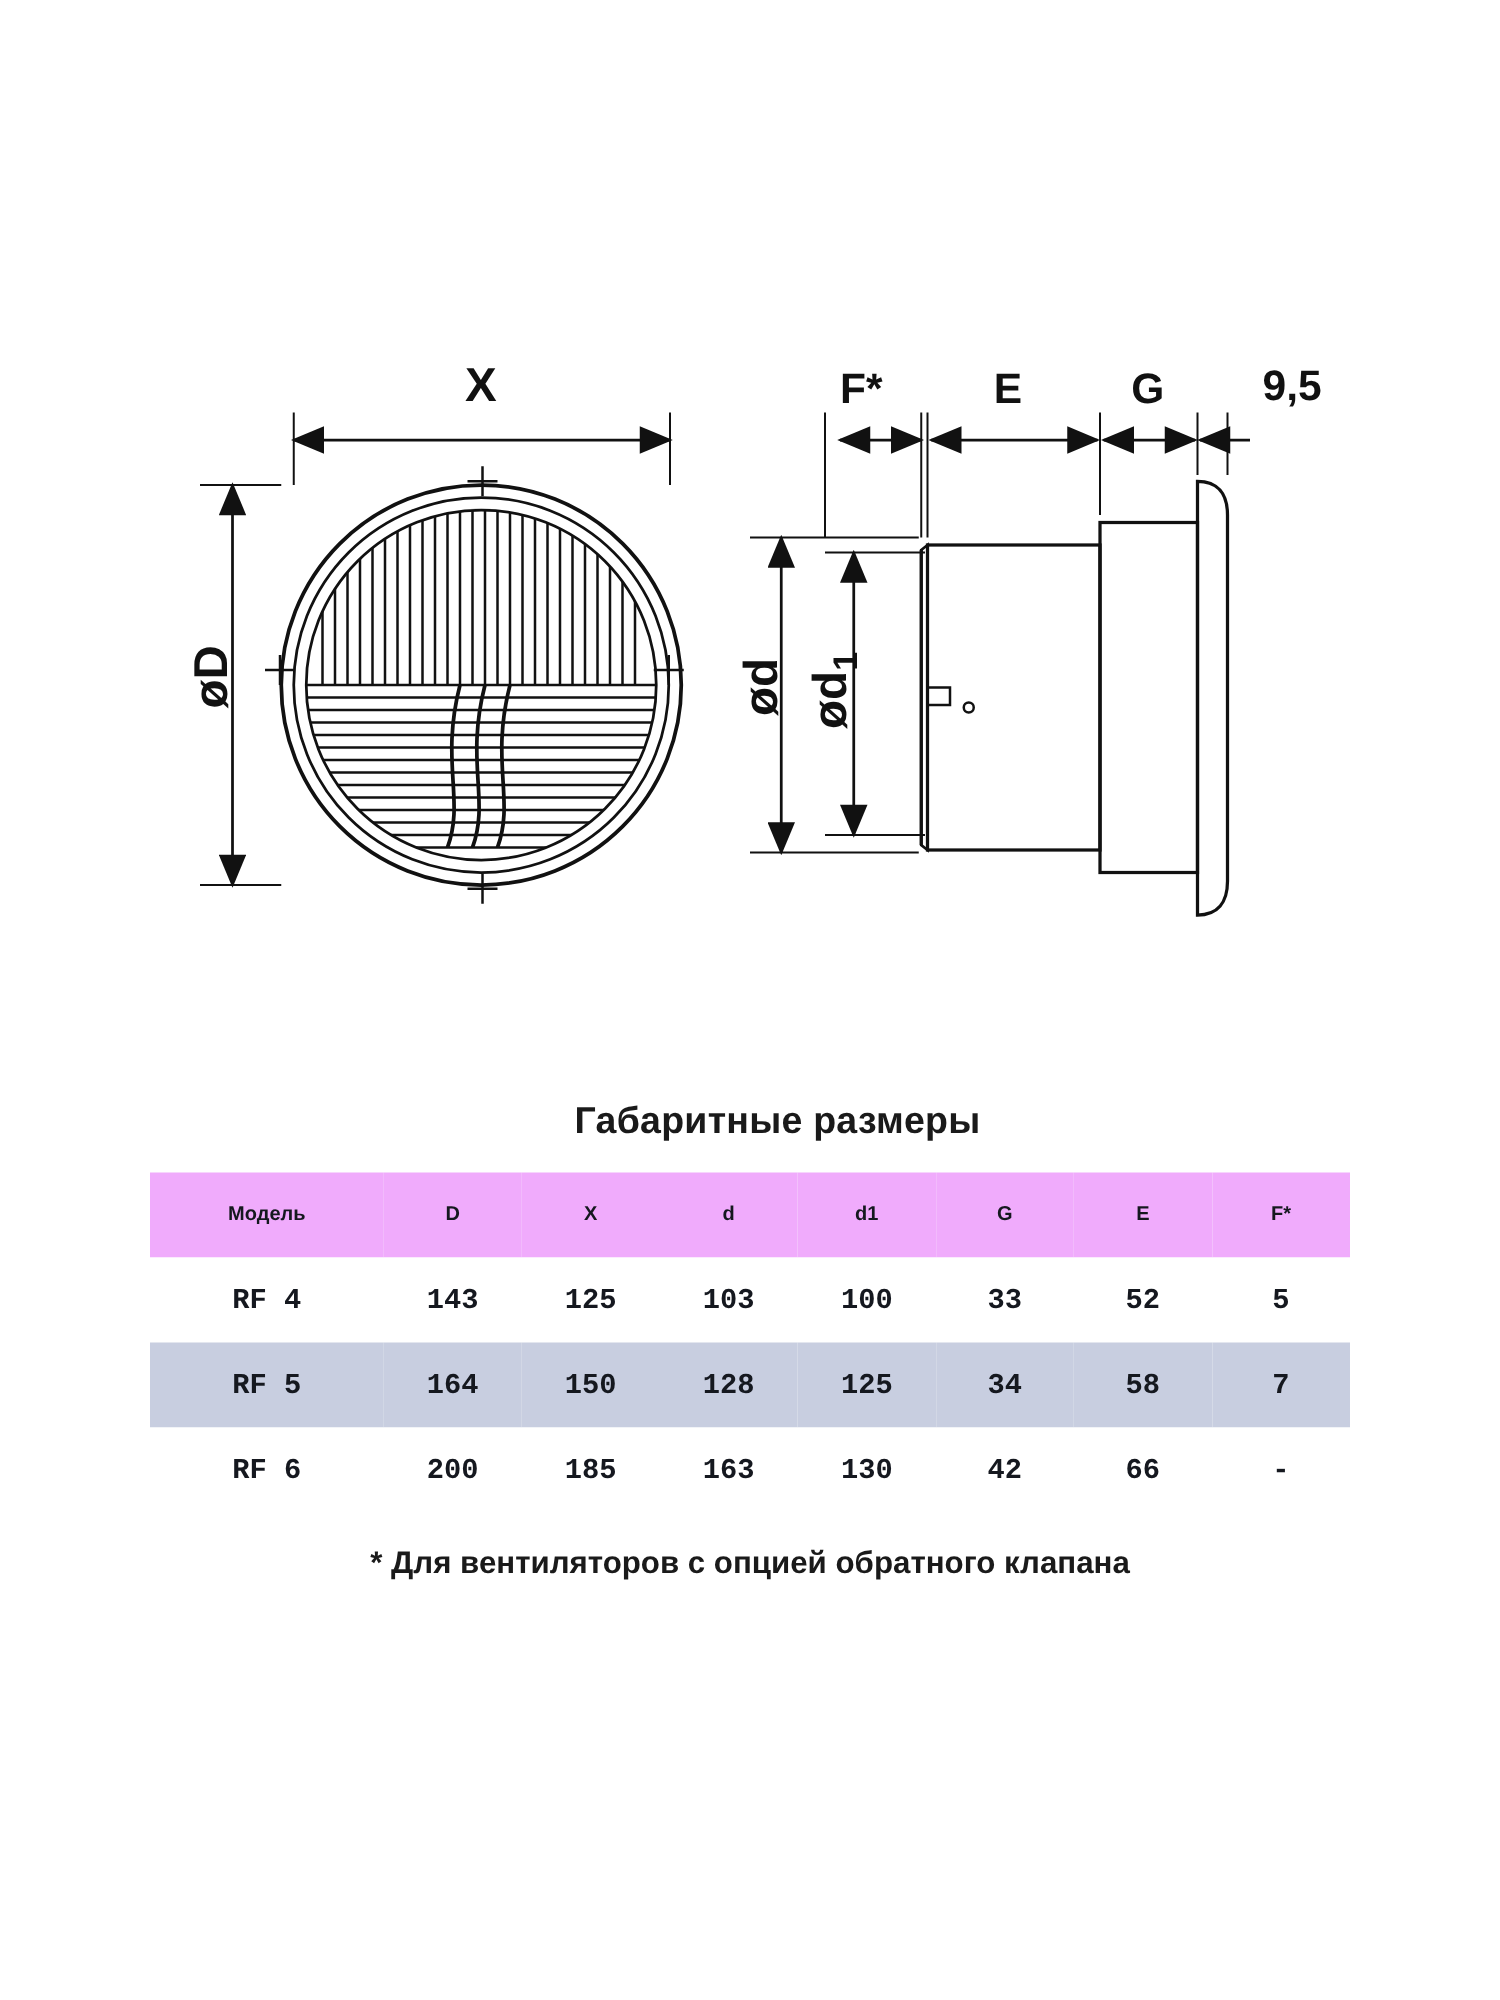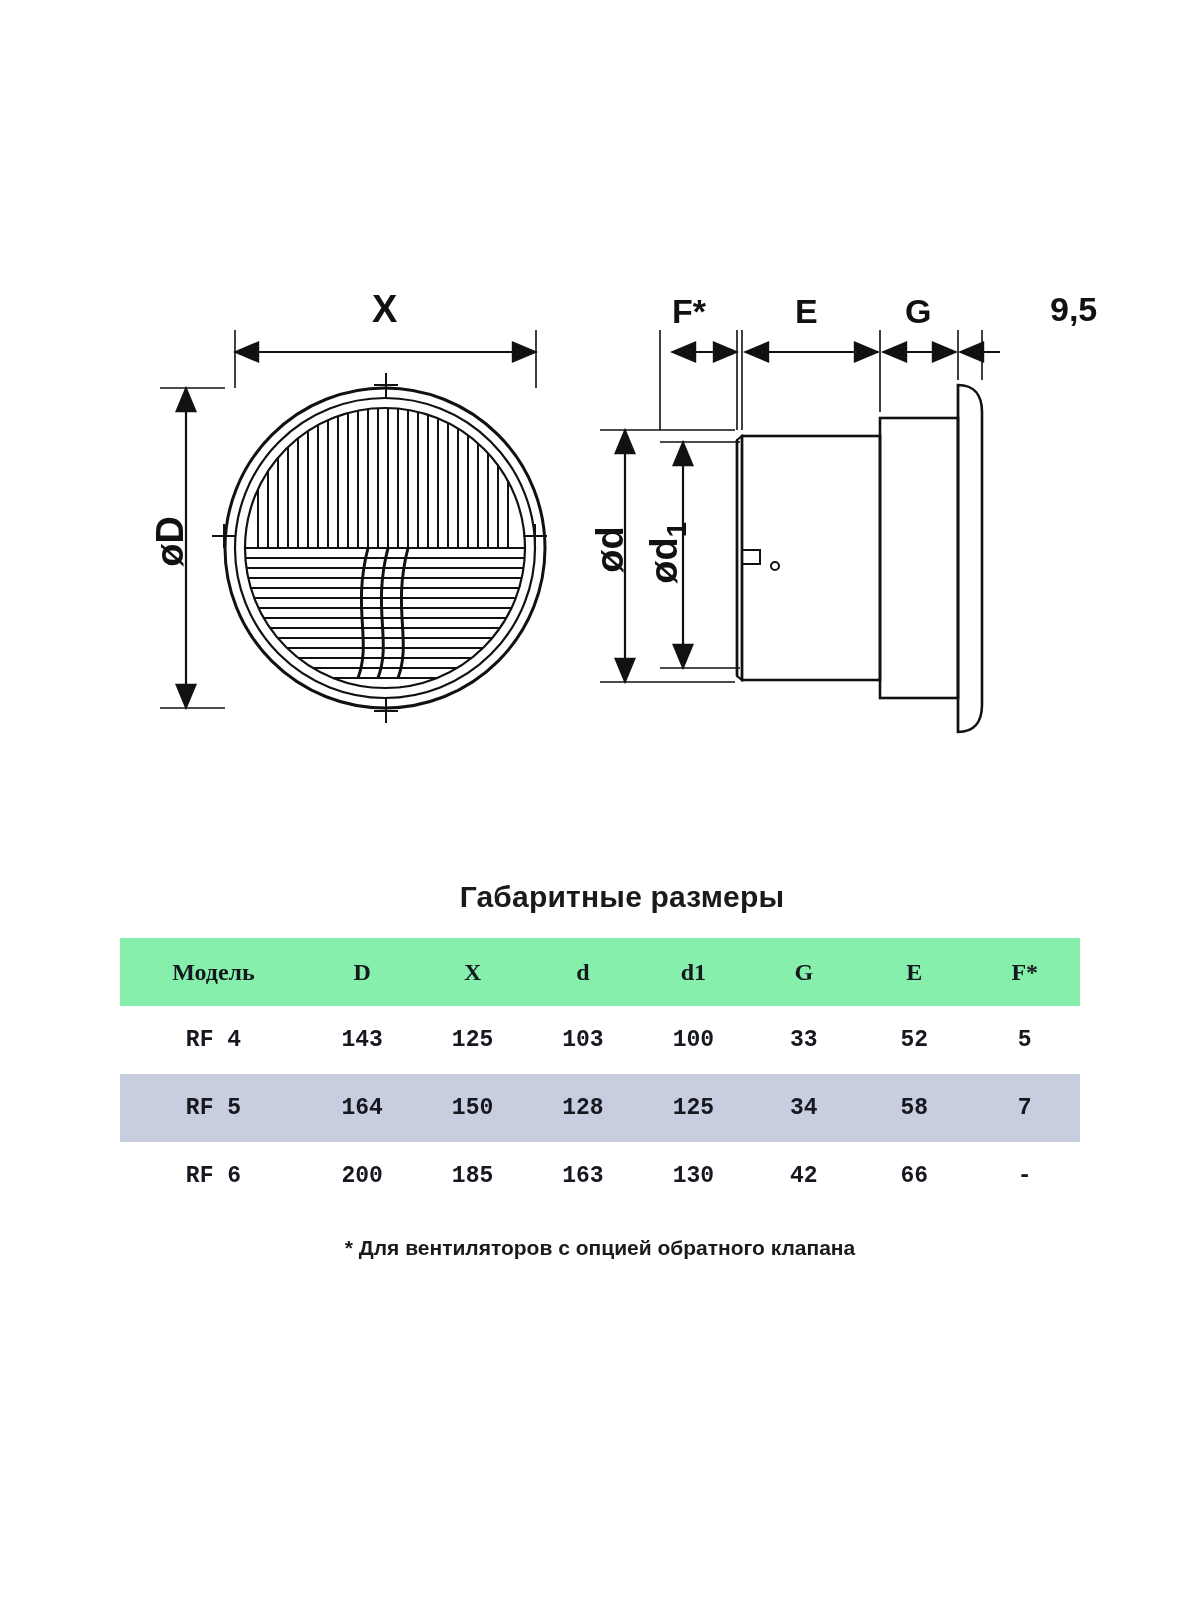--- a/index.html
+++ b/index.html
@@ -51,41 +51,40 @@
   table.dims th,
   table.dims td {
     text-align: center;
     font-size: 23px;
     height: 66px;
     vertical-align: middle;
     border: none;
     font-weight: bold;
   }
   table.dims th {
-    background: #86efac;
+    background: #f0abfc;
     color: #15181f;
-    font-size: 24px;
-    font-family: Liberation Serif, serif;
+    font-size: 16px;
   }
   table.dims tbody tr:nth-child(odd) {
     background: #ffffff;
   }
   table.dims tbody tr:nth-child(even) {
     background: #c8cee0;
   }
   table.dims td {
     color: #15181f;
     font-weight: bold;
     font-family: Liberation Mono, monospace;
   }
   table.dims col.model { width: 22%; }
   table.dims col.num { width: 13%; }
   .footnote {
     text-align: center;
-    font-size: 21px;
+    font-size: 25px;
     font-weight: bold;
     color: #1a1a1a;
     margin-top: 26px;
   }
 
   
   .lbl {
     position: absolute;
     font-weight: bold;
     color: #111;
@@ -241,21 +240,21 @@
   <div class="lbl big" style="left:372px; top:288px;">X</div>
 
   <div class="lbl big vert" style="left:110px; top:520px; width:120px; text-align:center;">øD</div>
 
   <div class="lbl mid" style="left:672px; top:292px;">F*</div>
 
   <div class="lbl mid" style="left:795px; top:292px;">E</div>
 
   <div class="lbl mid" style="left:905px; top:292px;">G</div>
 
-  <div class="lbl mid" style="left:1010px; top:290px;margin-left:40px;">9,5</div>
+  <div class="lbl mid" style="left:1010px; top:290px;">9,5</div>
 
   <div class="lbl big vert" style="left:555px; top:528px; width:110px; text-align:center;">ød</div>
 
   <div class="lbl big vert" style="left:608px; top:528px; width:120px; text-align:center;"><span>ød</span><span class="sub">1</span></div>
 </div>
 
 <div class="table-section">
   <div class="table-title">Габаритные размеры</div>
 
   <table class="dims">

